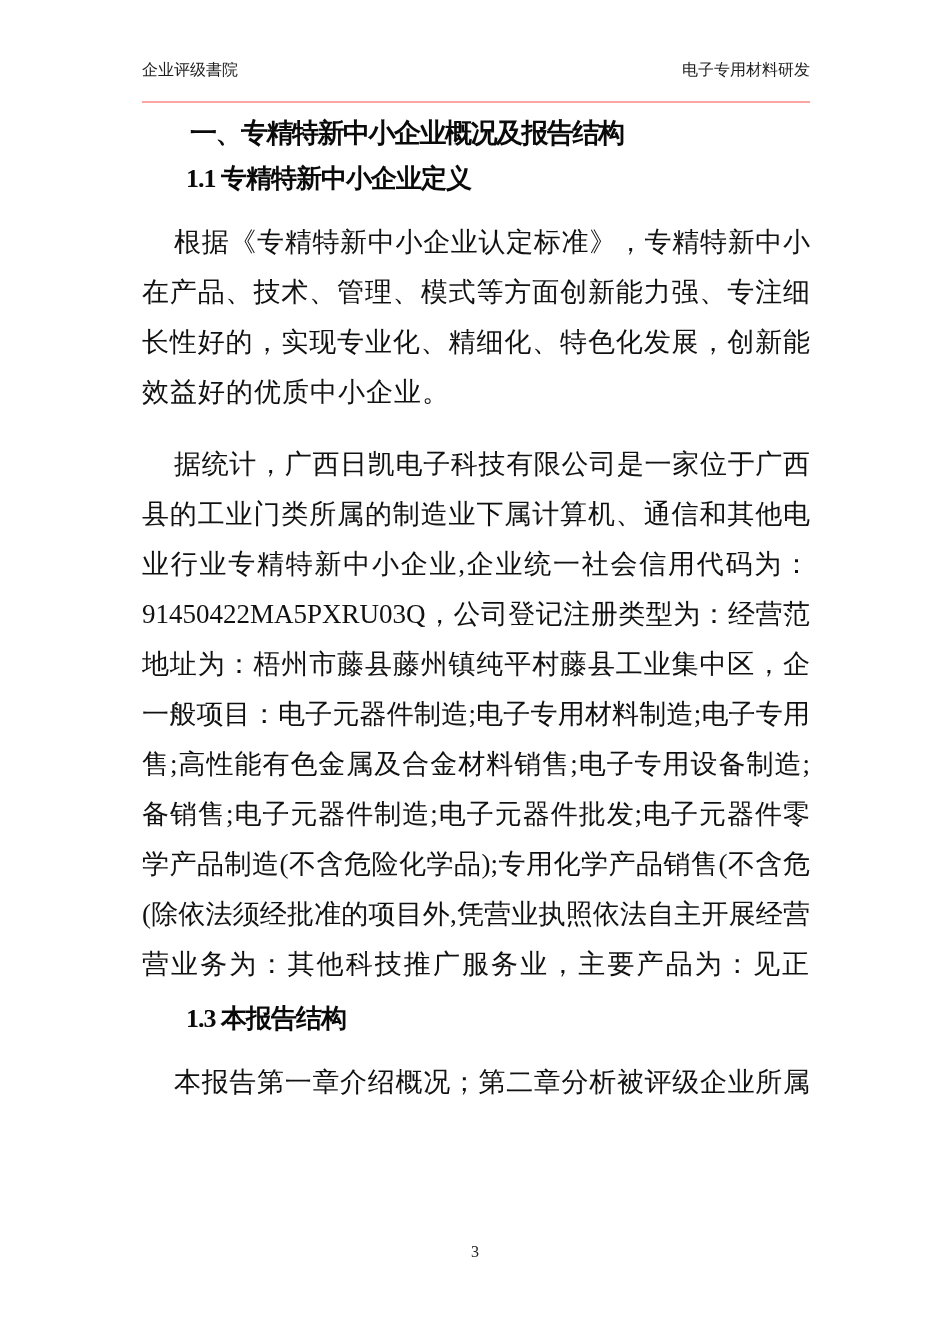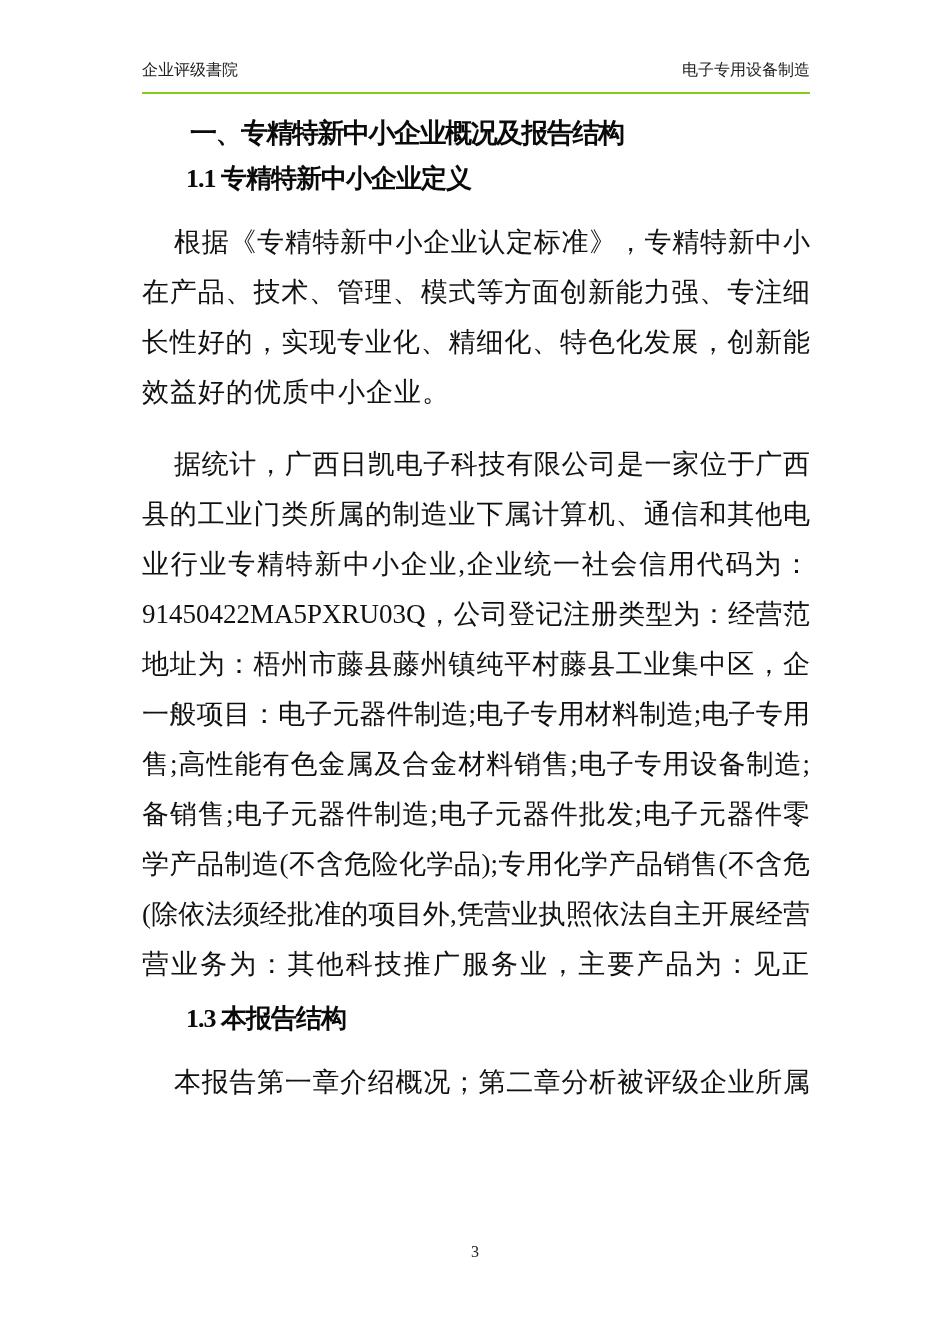--- a/index.html
+++ b/index.html
@@ -13,22 +13,22 @@
     position: relative;
     width: 950px; height: 1344px;
     background: #ffffff;
     overflow: hidden;
   }
   .header {
     position: absolute;
     left: 142px; top: 60px; width: 668px;
     display: flex; justify-content: space-between; align-items: flex-end;
     font-size: 16px; line-height: 20px;
-    padding-bottom: 12px;
-    border-bottom: 2px solid #84cc16;
+    padding-bottom: 21px;
+    border-bottom: 2px solid #fca5a5;
     color: #1d1d1d;
   }
   .content {
     position: absolute;
     left: 142px; top: 92px; width: 668px;
   }
   .chapter-title {
     margin-top: 25px; margin-left: 48px;
     font-size: 27px; font-weight: bold;
     letter-spacing: -1.5px;
@@ -66,21 +66,21 @@
     color: #222222;
   }
 </style>
 </head>
 <body>
 
 <div class="page">
 
   <div class="header">
     <span>企业评级書院</span>
-    <span>电子专用设备制造</span>
+    <span>电子专用材料研发</span>
   </div>
 
   <div class="content">
     <div class="chapter-title">一、专精特新中小企业概况及报告结构</div>
     <div>
   <section class="doc-section">
     <div class="section-title">1.1 专精特新中小企业定义</div>
     <div class="para">
             <div class="line indent">根据《专精特新中小企业认定标准》，专精特新中小企业是指</div>
             <div class="line">在产品、技术、管理、模式等方面创新能力强、专注细分市场、成</div>

